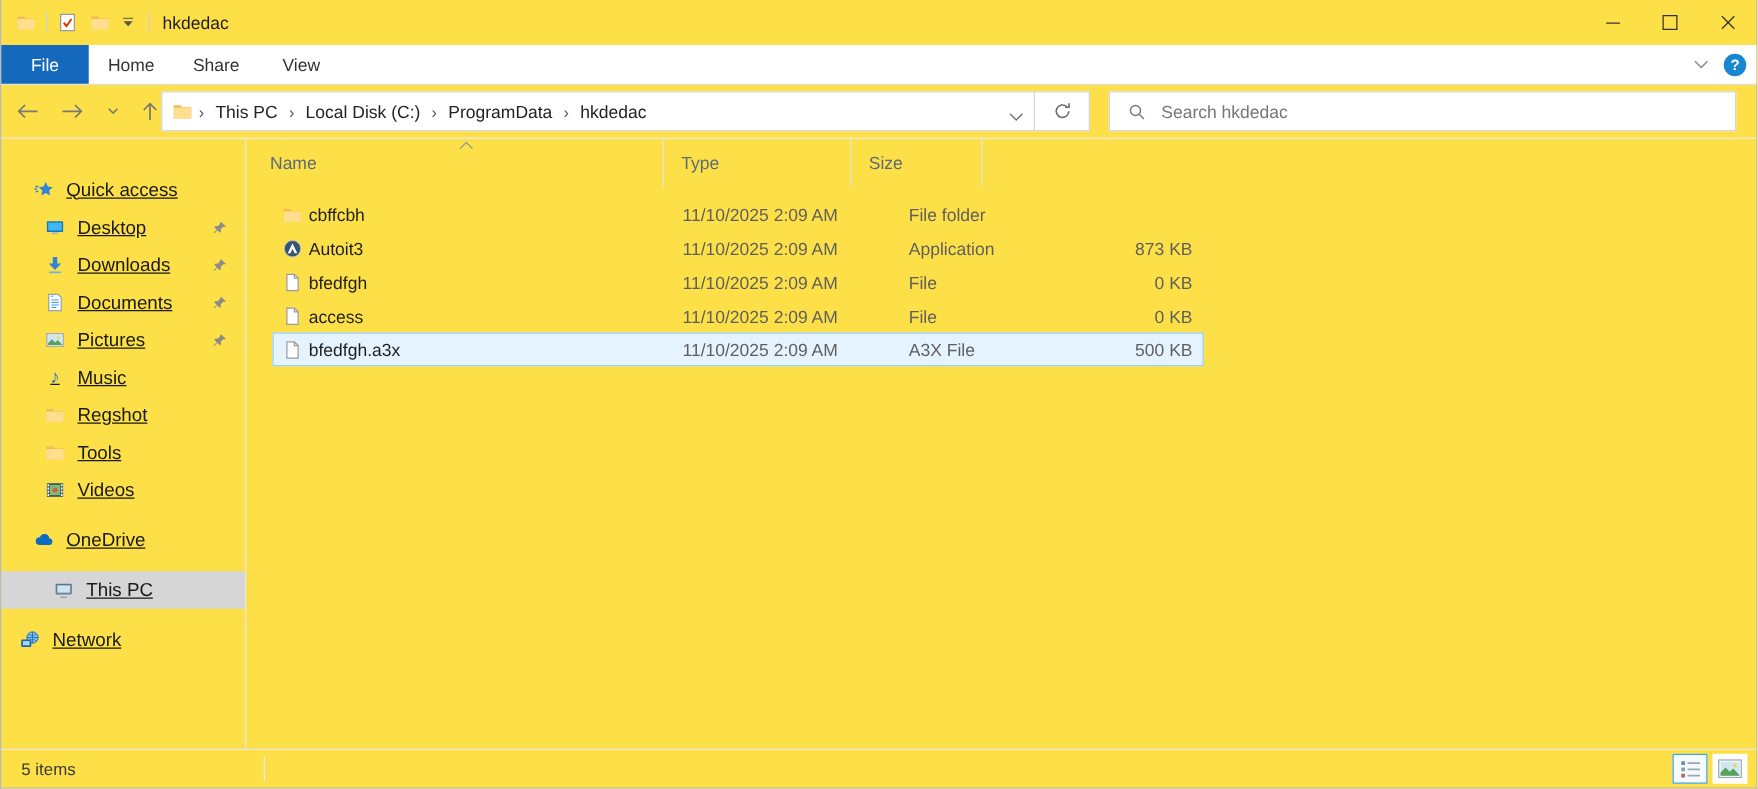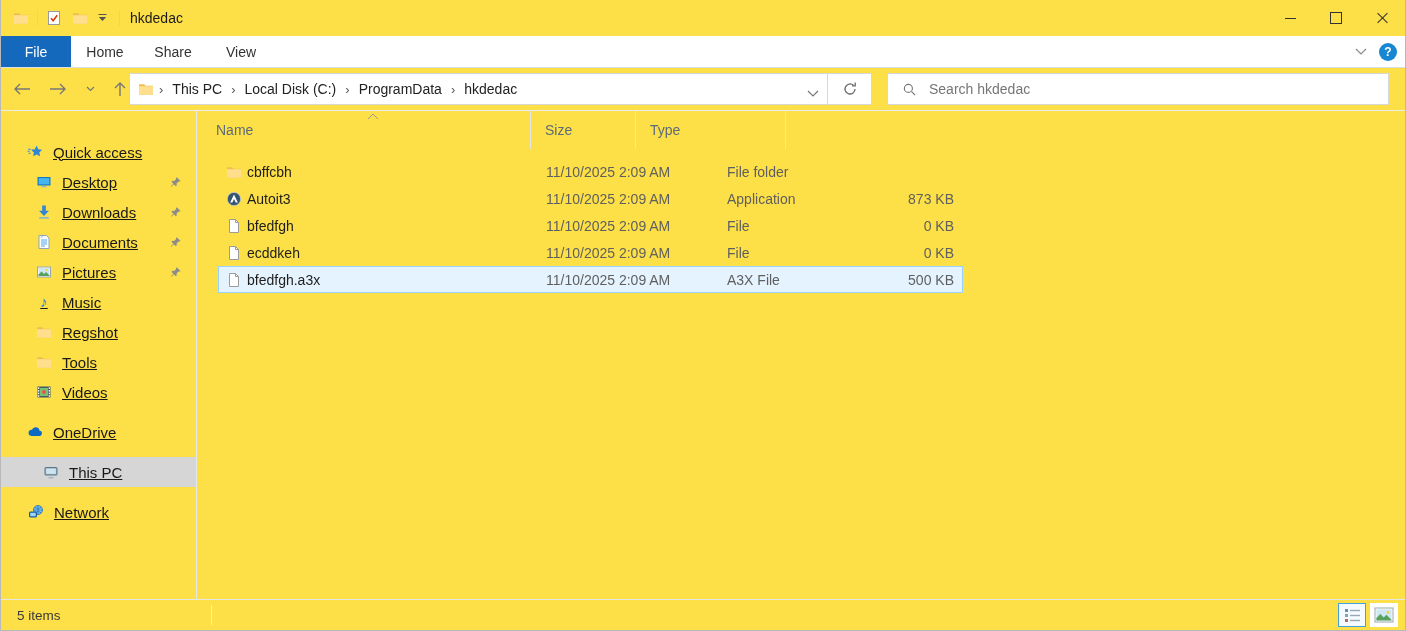--- a/index.html
+++ b/index.html
@@ -50,21 +50,21 @@
   .search input{border:none;outline:none;flex:1;font-size:14px;color:#333;font-family:"Liberation Sans",sans-serif;}
   .search input::placeholder{color:#767676;}
   .search .mag{margin:0 10px 0 14px;display:flex;}
 
   
   .main{position:absolute;top:111px;left:0;right:0;bottom:30px;display:flex;}
   .sidebar{width:196px;box-sizing:border-box;border-right:1px solid #e6e6e6;padding-top:26px;flex:none;}
   .side-item{height:30px;display:flex;align-items:center;font-size:15px;color:#191919;cursor:default;text-decoration:underline;}
   .side-item .lbl{margin-left:10px;}
   .lvl0{padding-left:26px;}
-  .lvl0b{padding-left:27px;align-items:center;}
+  .lvl0b{padding-left:15px;align-items:center;}
   .lvl1{padding-left:35px;}
   .lvlpc{padding-left:42px;}
   .gap{margin-top:10px;}
   .side-item.selected{background:#d6d6d6;}
   .pin{margin-left:auto;margin-right:14px;display:flex;}
   .ico{width:16px;height:16px;flex:none;display:block;}
   .note{font-size:15px;line-height:16px;color:#2a77d2;text-align:center;width:16px;}
 
   .content{flex:1;position:relative;}
   .lheader{position:absolute;top:0;left:1px;height:38px;display:flex;font-size:14px;color:#5d6b79;}
@@ -338,22 +338,22 @@
         <span class="lbl">Network</span>
       </div>
     </div>
 
     <div class="content">
       <svg class="sort-ind" width="12" height="7" viewBox="0 0 12 7">
           <path d="M1 6l5-5 5 5" stroke="#9a9a9a" stroke-width="1" fill="none"></path>
         </svg>
       <div class="lheader">
         <div class="hcell hc-name">Name</div>
+        <div class="hcell hc-type">Type</div>
         <div class="hcell hc-size">Size</div>
-        <div class="hcell hc-type">Type</div>
       </div>
 
       <div class="rows">
         <div class="frow">
           <div class="fc-name">
             <svg class="ico" viewBox="0 0 16 16">
                 <path d="M1 3.2h5.2l1.3 1.6H15v9H1z" fill="#efbe4e"></path>
                 <path d="M1 5.2h14v8.6H1z" fill="#ffdf8d"></path>
               </svg>
             <span class="nm">cbffcbh</span>
@@ -386,21 +386,21 @@
           <div class="fc-date">11/10/2025 2:09 AM</div>
           <div class="fc-type">File</div>
           <div class="fc-size">0 KB</div>
         </div>
         <div class="frow">
           <div class="fc-name">
             <svg class="ico" viewBox="0 0 16 16">
                 <path d="M3.5 1.5h6l3 3v10h-9z" fill="#fff" stroke="#9c9c9c"></path>
                 <path d="M9.5 1.5v3h3" fill="none" stroke="#9c9c9c"></path>
               </svg>
-            <span class="nm">ecddkeh</span>
+            <span class="nm">access</span>
           </div>
           <div class="fc-date">11/10/2025 2:09 AM</div>
           <div class="fc-type">File</div>
           <div class="fc-size">0 KB</div>
         </div>
         <div class="frow selected">
           <div class="fc-name">
             <svg class="ico" viewBox="0 0 16 16">
                 <path d="M3.5 1.5h6l3 3v10h-9z" fill="#fff" stroke="#9c9c9c"></path>
                 <path d="M9.5 1.5v3h3" fill="none" stroke="#9c9c9c"></path>

